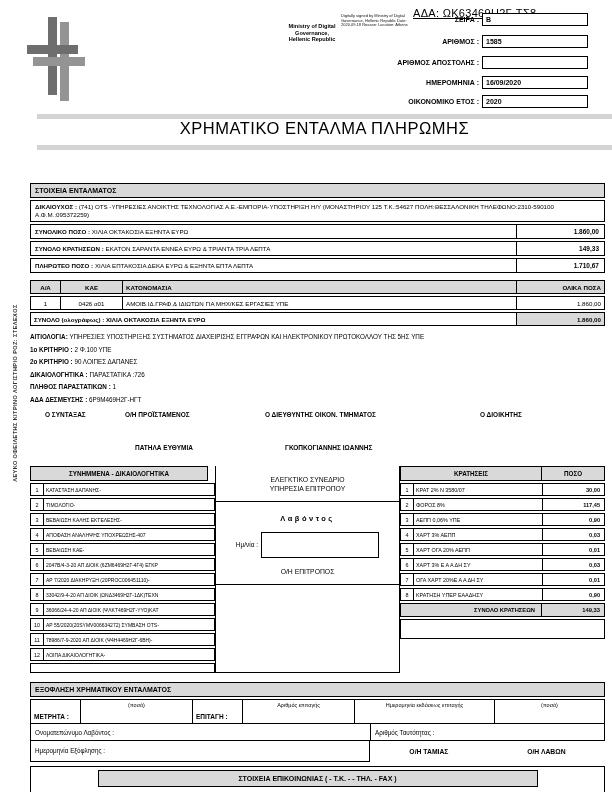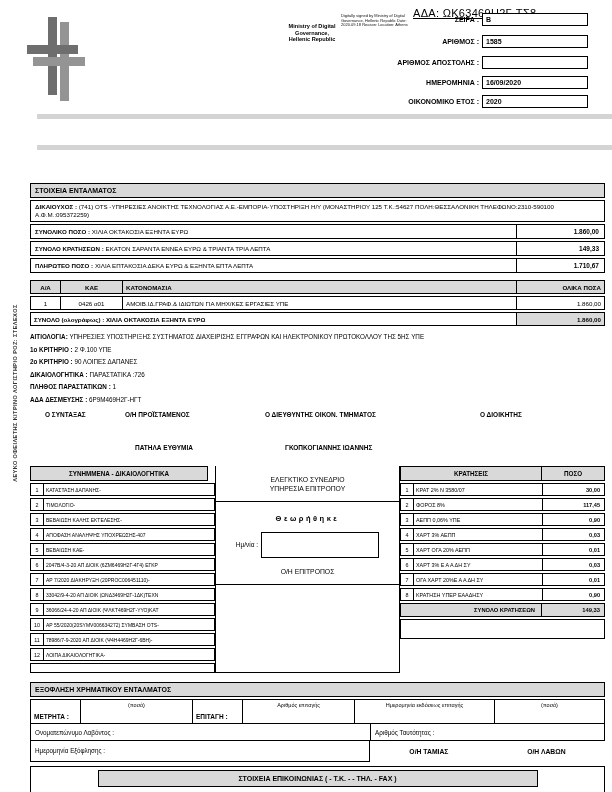--- a/index.html
+++ b/index.html
@@ -140,20 +140,21 @@
   <div class="hfield" style="top:76px;">
     <span class="hlabel">ΗΜΕΡΟΜΗΝΙΑ :</span>
     <span class="hbox">16/09/2020</span>
   </div>
   <div class="hfield" style="top:95px;">
     <span class="hlabel">ΟΙΚΟΝΟΜΙΚΟ ΕΤΟΣ :</span>
     <span class="hbox">2020</span>
   </div>
 
   <div class="bar" style="top:114px;"></div>
+  <div class="doc-title">ΧΡΗΜΑΤΙΚΟ ΕΝΤΑΛΜΑ ΠΛΗΡΩΜΗΣ</div>
   <div class="bar" style="top:145px;"></div>
 
   <div class="side-note">ΛΕΥΚΟ ΟΦΕΙΛΕΤΗΣ ΚΙΤΡΙΝΟ ΛΟΓΙΣΤΗΡΙΟ ΡΟΖ: ΣΤΕΛΕΧΟΣ</div>
 
   <div class="content">
 
     <div class="sec-head">ΣΤΟΙΧΕΙΑ ΕΝΤΑΛΜΑΤΟΣ</div>
 
     <div class="benef">
       <span class="b">ΔΙΚΑΙΟΥΧΟΣ :</span>
@@ -266,21 +267,21 @@
       </div>
 
       <div class="col-m">
         <div class="audit">
           <div class="audit-title">
             <div>ΕΛΕΓΚΤΙΚΟ ΣΥΝΕΔΡΙΟ</div>
             <div>ΥΠΗΡΕΣΙΑ ΕΠΙΤΡΟΠΟΥ</div>
           </div>
           <div class="audit-sep"></div>
           <div class="audit-mid">
-            <div class="theo">Θεωρήθηκε</div>
+            <div class="theo">Λαβόντος</div>
             <div class="date-row">
               <span class="dl">Ημ/νία :</span>
               <span class="date-box"></span>
             </div>
             <div class="epitropos">Ο/Η ΕΠΙΤΡΟΠΟΣ</div>
           </div>
           <div class="audit-sep2"></div>
         </div>
       </div>
 

